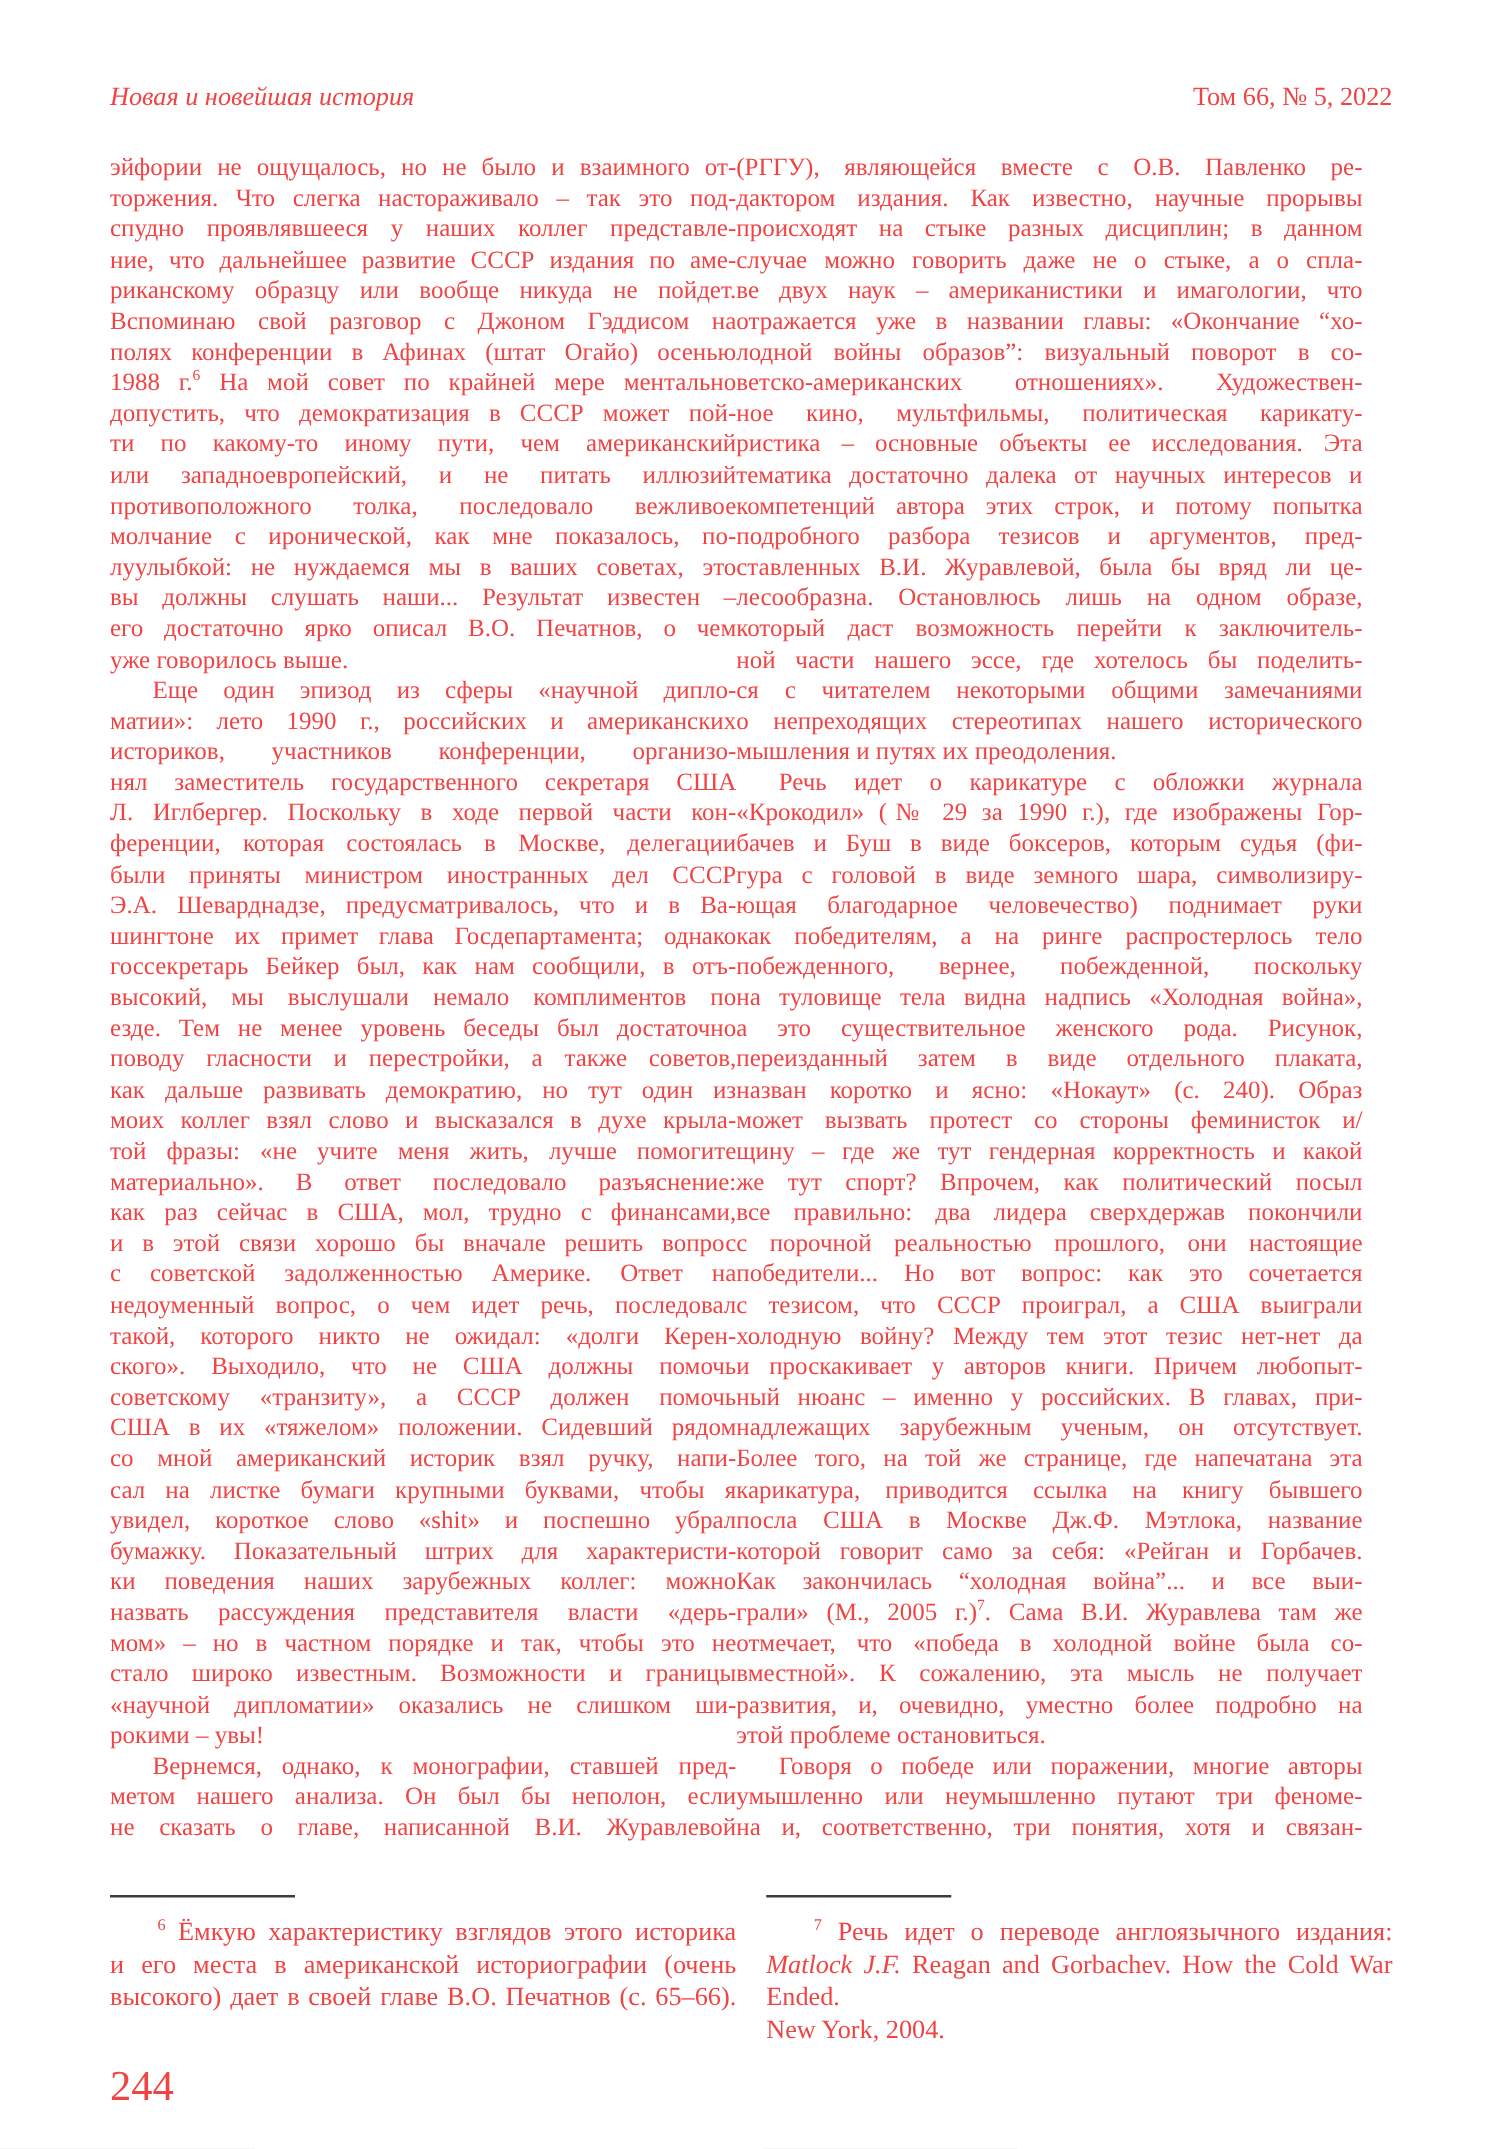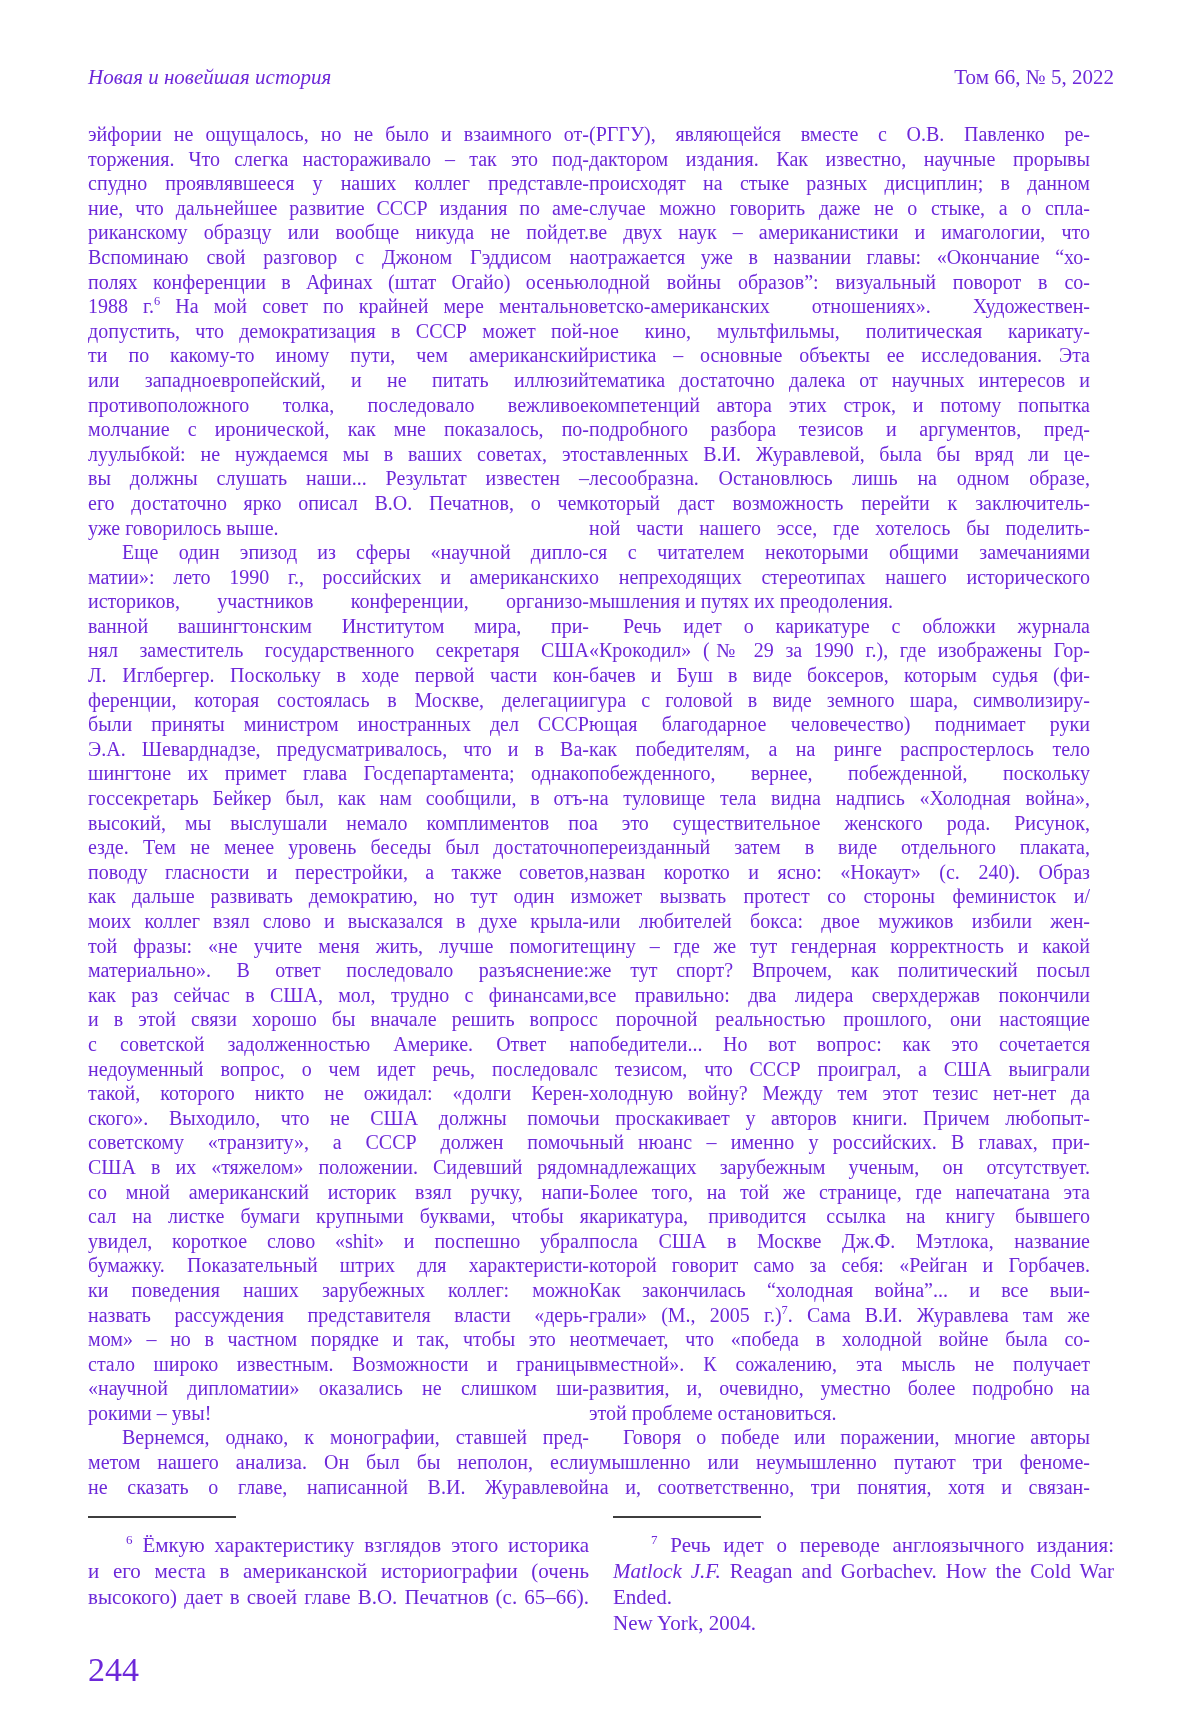--- a/index.html
+++ b/index.html
@@ -1,21 +1,21 @@
 <!DOCTYPE html>
 <html><head>
 <meta charset="utf-8">
 <style>
   html,body{margin:0;padding:0;background:#e8e8e8;}
   .page{
     position:relative;
     width:1200px;height:1719px;
     background:#ffffff;
     font-family:"Liberation Serif","DejaVu Serif",serif;
-    color:#6d28d9;
+    color:#ef4444;
     overflow:hidden;
     margin:0 auto;
   }
   .header{
     position:absolute;left:88px;top:64px;width:1026px;
     display:flex;justify-content:space-between;align-items:baseline;
     font-size:21px;line-height:26px;
   }
   .journal-title{font-style:italic;}
   .issue-info{font-style:normal;}
@@ -71,21 +71,20 @@
           <div class="line j">молчание с иронической, как мне показалось, по-</div>
           <div class="line j">луулыбкой: не нуждаемся мы в  ваших советах, это</div>
           <div class="line j">вы должны слушать наши... Результат известен –</div>
           <div class="line j">его достаточно ярко описал В.О. Печатнов, о чем</div>
           <div class="line">уже говорилось выше.</div>
         </div>
         <div>
           <div class="line j ind">Еще один эпизод из сферы «научной дипло-</div>
           <div class="line j">матии»: лето 1990 г., российских и американских</div>
           <div class="line j">историков, участников конференции, организо-</div>
-          <div class="line j">ванной вашингтонским Институтом мира, при-</div>
           <div class="line j">нял заместитель государственного секретаря США</div>
           <div class="line j">Л. Иглбергер. Поскольку в ходе первой части кон-</div>
           <div class="line j">ференции, которая состоялась в Москве, делегации</div>
           <div class="line j">были приняты министром иностранных дел СССР</div>
           <div class="line j">Э.А. Шеварднадзе, предусматривалось, что и в Ва-</div>
           <div class="line j">шингтоне их примет глава Госдепартамента; однако</div>
           <div class="line j">госсекретарь Бейкер был, как нам сообщили, в отъ-</div>
           <div class="line j">высокий, мы выслушали немало комплиментов по</div>
           <div class="line j">езде. Тем не менее уровень беседы был достаточно</div>
           <div class="line j">поводу гласности и перестройки, а также советов,</div>
@@ -147,21 +146,20 @@
           <div class="line j">бачев и Буш в виде боксеров, которым судья (фи-</div>
           <div class="line j">гура с головой в виде земного шара, символизиру-</div>
           <div class="line j">ющая благодарное человечество) поднимает руки</div>
           <div class="line j">как победителям, а на ринге распростерлось тело</div>
           <div class="line j">побежденного, вернее, побежденной, поскольку</div>
           <div class="line j">на туловище тела видна надпись «Холодная война»,</div>
           <div class="line j">а это существительное женского рода. Рисунок,</div>
           <div class="line j">переизданный затем в виде отдельного плаката,</div>
           <div class="line j">назван коротко и ясно: «Нокаут» (с. 240). Образ</div>
           <div class="line j">может вызвать протест со стороны феминисток и/</div>
-          <div class="line j">или любителей бокса: двое мужиков избили жен-</div>
           <div class="line j">щину – где же тут гендерная корректность и какой</div>
           <div class="line j">же тут спорт? Впрочем, как политический посыл</div>
           <div class="line j">все правильно: два лидера сверхдержав покончили</div>
           <div class="line j">с порочной реальностью прошлого, они настоящие</div>
           <div class="line j">победители... Но вот вопрос: как это сочетается</div>
           <div class="line j">с  тезисом, что СССР проиграл, а США выиграли</div>
           <div class="line j">холодную войну? Между тем этот тезис нет-нет да</div>
           <div class="line j">и проскакивает у авторов книги. Причем любопыт-</div>
           <div class="line j">ный нюанс – именно у российских. В главах, при-</div>
           <div class="line j">надлежащих зарубежным ученым, он отсутствует.</div>

